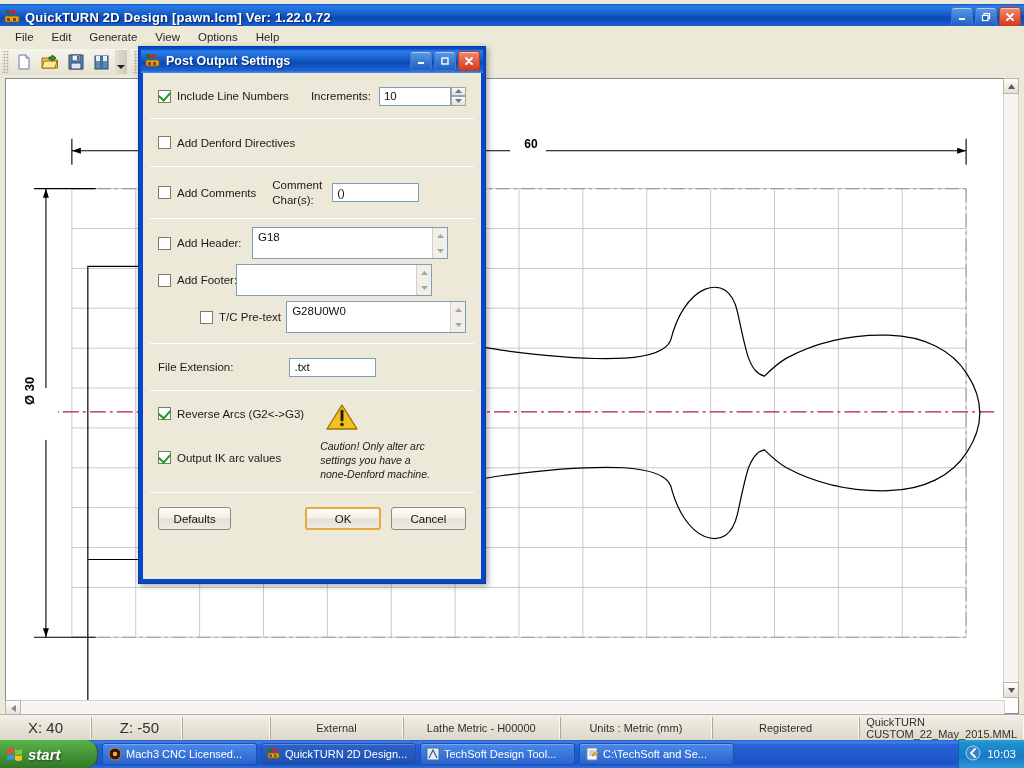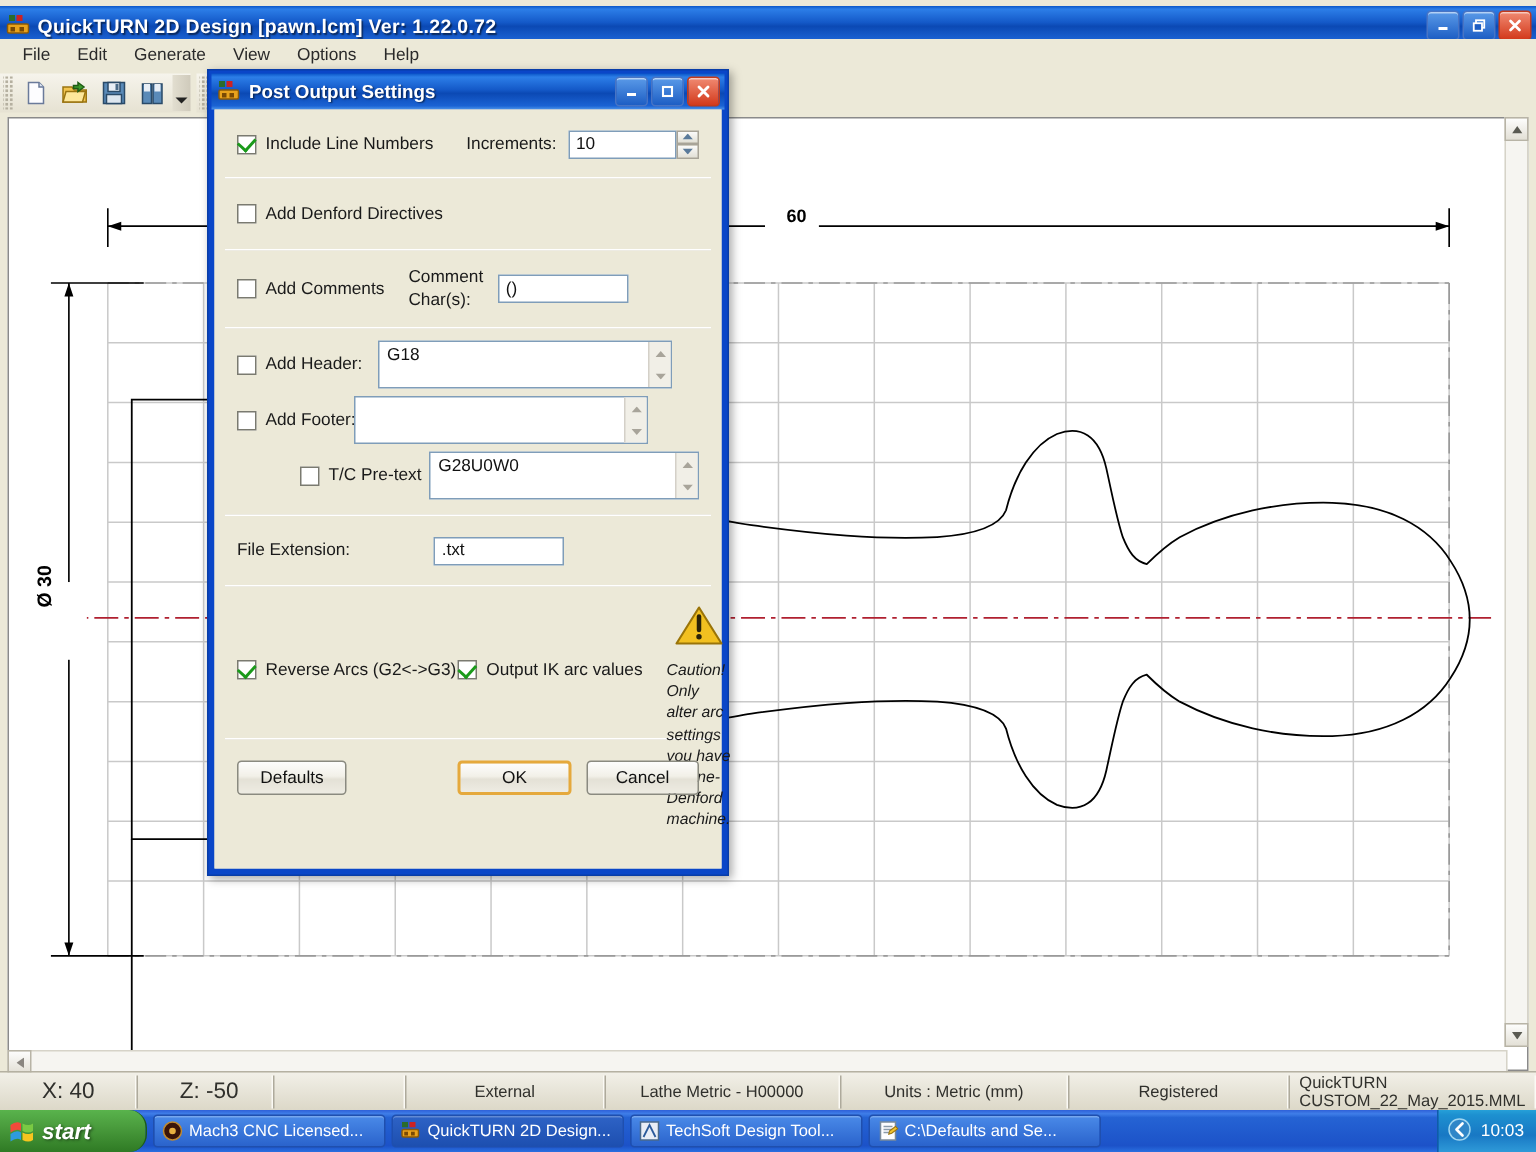--- a/index.html
+++ b/index.html
@@ -623,21 +623,21 @@
     <div class="dlg-sep"></div>
 
     <div class="row" style="height:46px;">
       <span class="lbl">File Extension:</span>
       <span class="txt" style="width:87px;margin-left:56px;">.txt</span>
     </div>
 
     <div class="dlg-sep"></div>
 
     <div style="display:flex;padding:12px 14px 0 14px;height:95px;">
-      <div style="display:flex;flex-direction:row;gap:1px;padding-top:4px;text-align:right;">
+      <div style="display:flex;flex-direction:column;gap:31px;padding-top:4px;text-align:right;">
         <span class="chk">
           <span class="chkbox on"></span>
           <span class="chklabel">Reverse Arcs (G2&lt;-&gt;G3)</span>
         </span>
         <span class="chk">
           <span class="chkbox on"></span>
           <span class="chklabel">Output IK arc values</span>
         </span>
       </div>
       <div style="margin-left:16px;width:120px;display:flex;flex-direction:column;align-items:flex-start;">
@@ -711,21 +711,21 @@
   </div>
 
   <div class="task-btn">
     <span class="task-icon">
       <svg width="14" height="14" viewBox="0 0 14 14">
         <rect x="2" y="1" width="10" height="12" fill="#fdfdff" stroke="#7a8a9a"></rect>
         <path d="M4 4 h6 M4 6 h6 M4 8 h4" stroke="#8a9aaa" stroke-width="0.9"></path>
         <path d="M8 7 l4 -3 l1.5 1.5 l-4 3 l-2 .6 z" fill="#f0c431" stroke="#9a7410" stroke-width="0.7"></path>
       </svg>
     </span>
-    <span>C:\Defaults and Se...</span>
+    <span>C:\TechSoft and Se...</span>
   </div>
 
   <div id="tray">
     <span>
       <svg width="16" height="16" viewBox="0 0 16 16">
         <circle cx="8" cy="8" r="7" fill="#2f86c8" stroke="#9fd6f0"></circle>
         <path d="M10 4 L6 8 L10 12" fill="none" stroke="#fff" stroke-width="1.8" stroke-linecap="round" stroke-linejoin="round"></path>
       </svg>
     </span>
     <span id="tray-clock">10:03</span>

